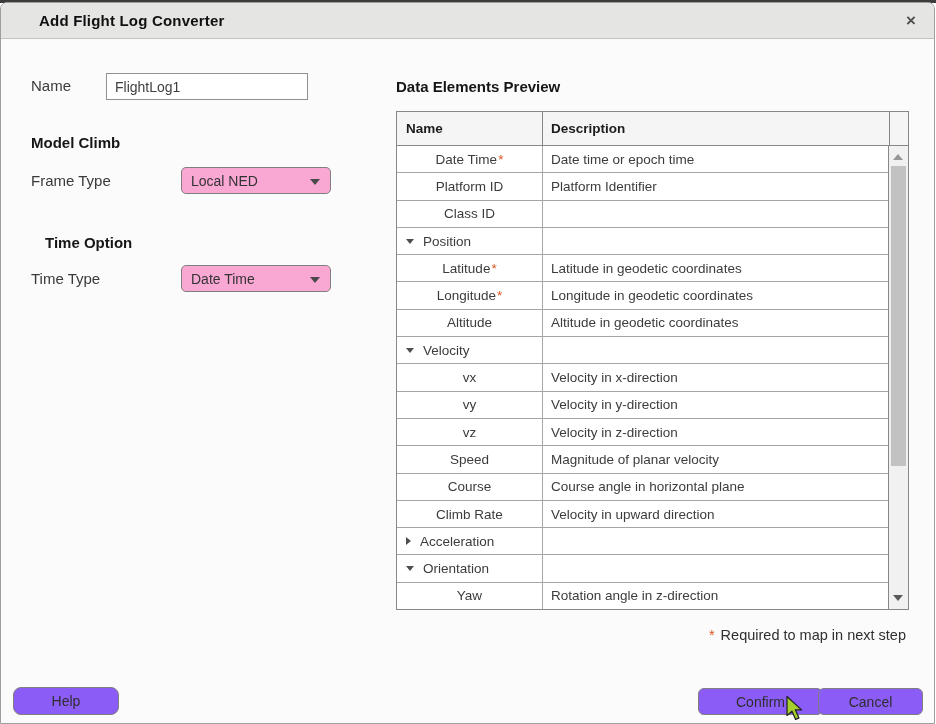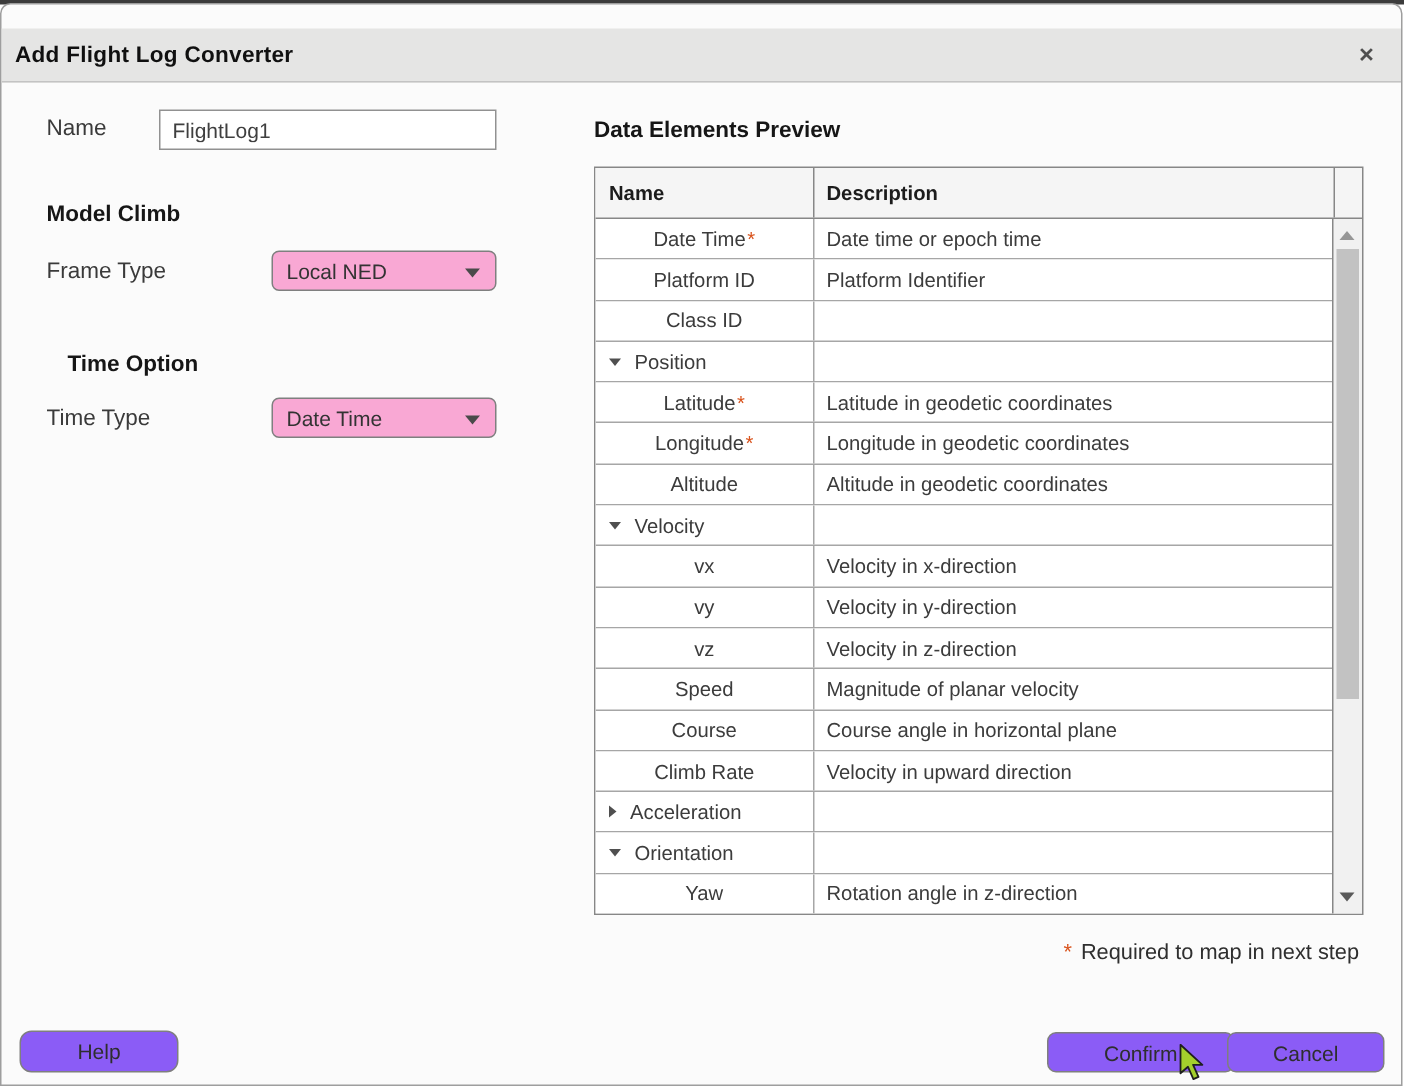--- a/index.html
+++ b/index.html
@@ -7,32 +7,32 @@
     width:936px;height:724px;position:relative;overflow:hidden;
     background:#ffffff;font-family:"Liberation Sans", sans-serif;
     -webkit-font-smoothing:antialiased;
   }
   .backdrop-strip{position:absolute;top:0;left:0;width:936px;height:3px;background:#3c3c3c;}
   .dialog{
     position:absolute;top:2px;left:0;width:935px;height:722px;box-sizing:border-box;
     background:#fbfbfb;border:1px solid #9e9e9e;border-radius:7px 7px 0 0;overflow:hidden;
   }
   .titlebar{
-    position:absolute;top:16px;left:0;right:0;height:36px;background:#e5e5e4;
+    position:absolute;top:0;left:0;right:0;height:36px;background:#e5e5e4;
     border-bottom:1px solid #c3c3c3;display:flex;align-items:center;
-    padding:0 14px 0 9px;box-sizing:border-box;
+    padding:0 14px 0 38px;box-sizing:border-box;
   }
   .title{flex:1;font-weight:bold;font-size:15px;color:#101010;letter-spacing:.2px;}
   .close-btn{font-size:17px;font-weight:bold;color:#4f4f4f;line-height:1;padding:2px 4px;cursor:default;}
 
   .label{position:absolute;font-size:15px;color:#3a3a3a;}
   .heading{position:absolute;font-size:15px;font-weight:bold;color:#161616;}
 
   .text-input{
-    position:absolute;left:105px;top:70px;width:225px;height:27px;box-sizing:border-box;
+    position:absolute;left:105px;top:70px;width:202px;height:27px;box-sizing:border-box;
     border:1px solid #919191;background:#ffffff;font-size:14px;color:#3f3f3f;
     padding:0 8px;font-family:"Liberation Sans", sans-serif;border-radius:0;
   }
   .dropdown{
     position:absolute;width:150px;height:27px;box-sizing:border-box;
     border:1px solid #7f7f7f;border-radius:5px;background:#f9a8d4;
     display:flex;align-items:center;padding:0 9px;font-size:14px;color:#333;
   }
   .dd-frame{left:180px;top:164px;}
   .dd-time{left:180px;top:262px;}

